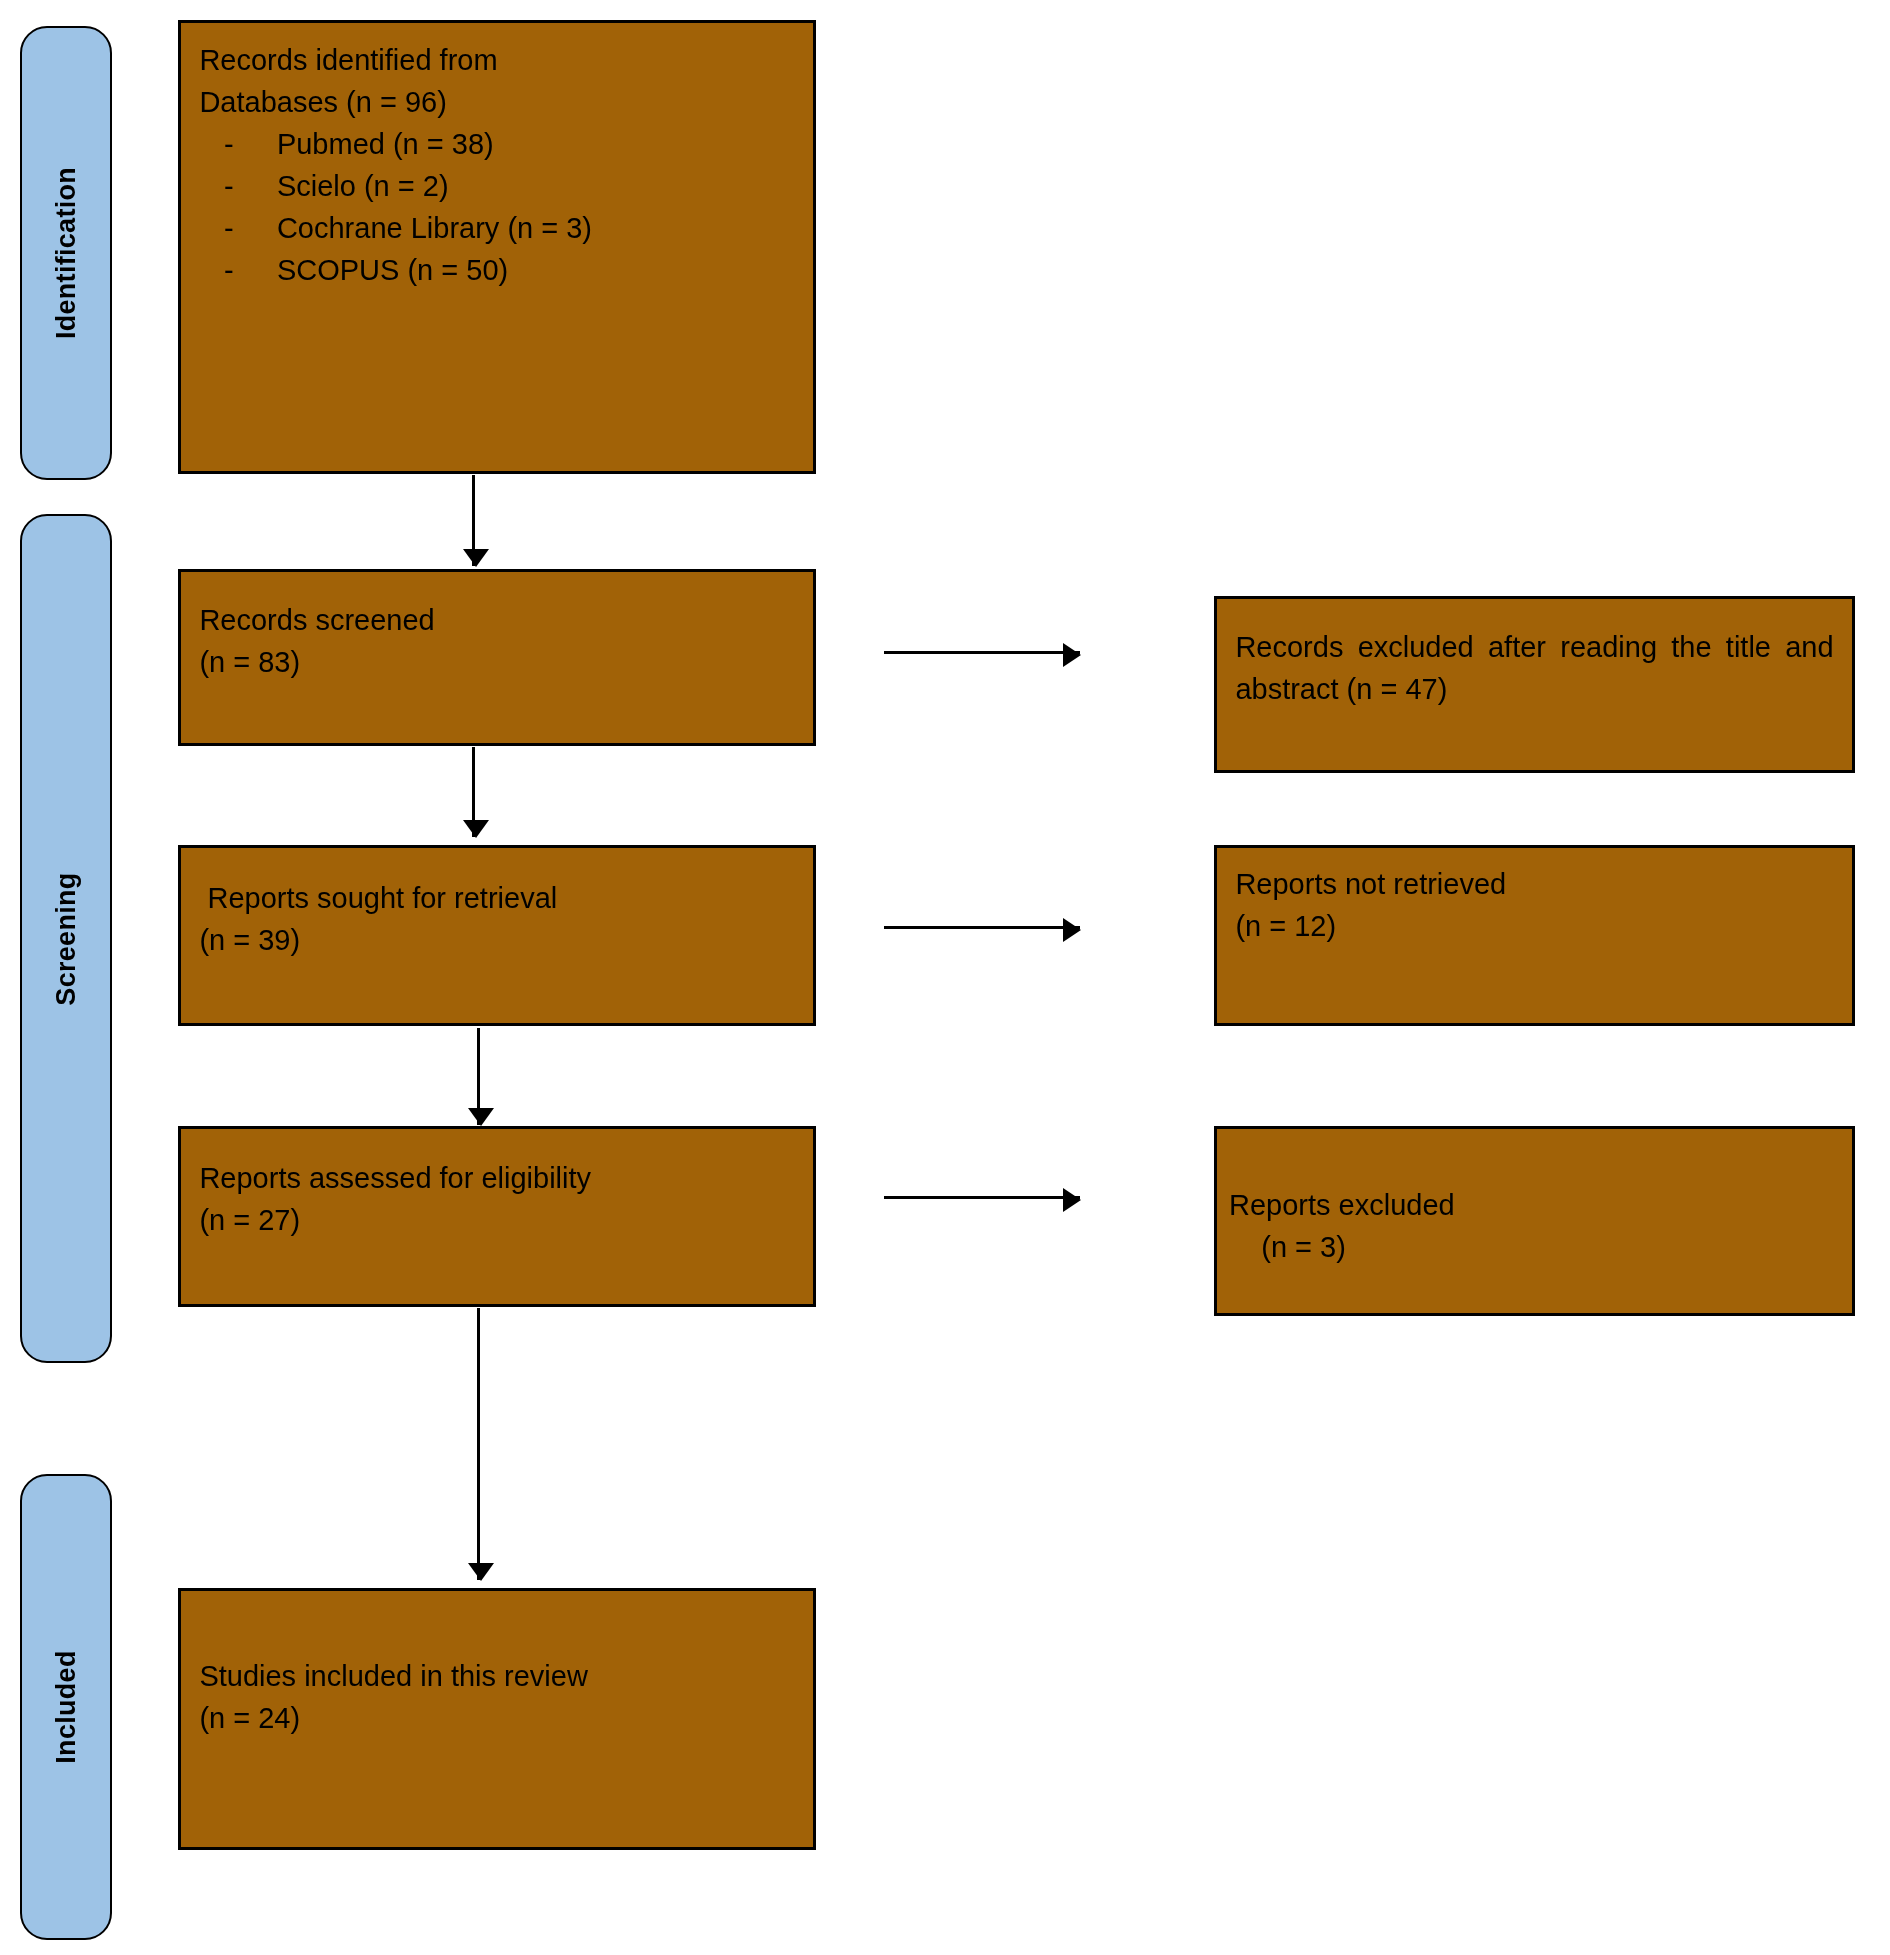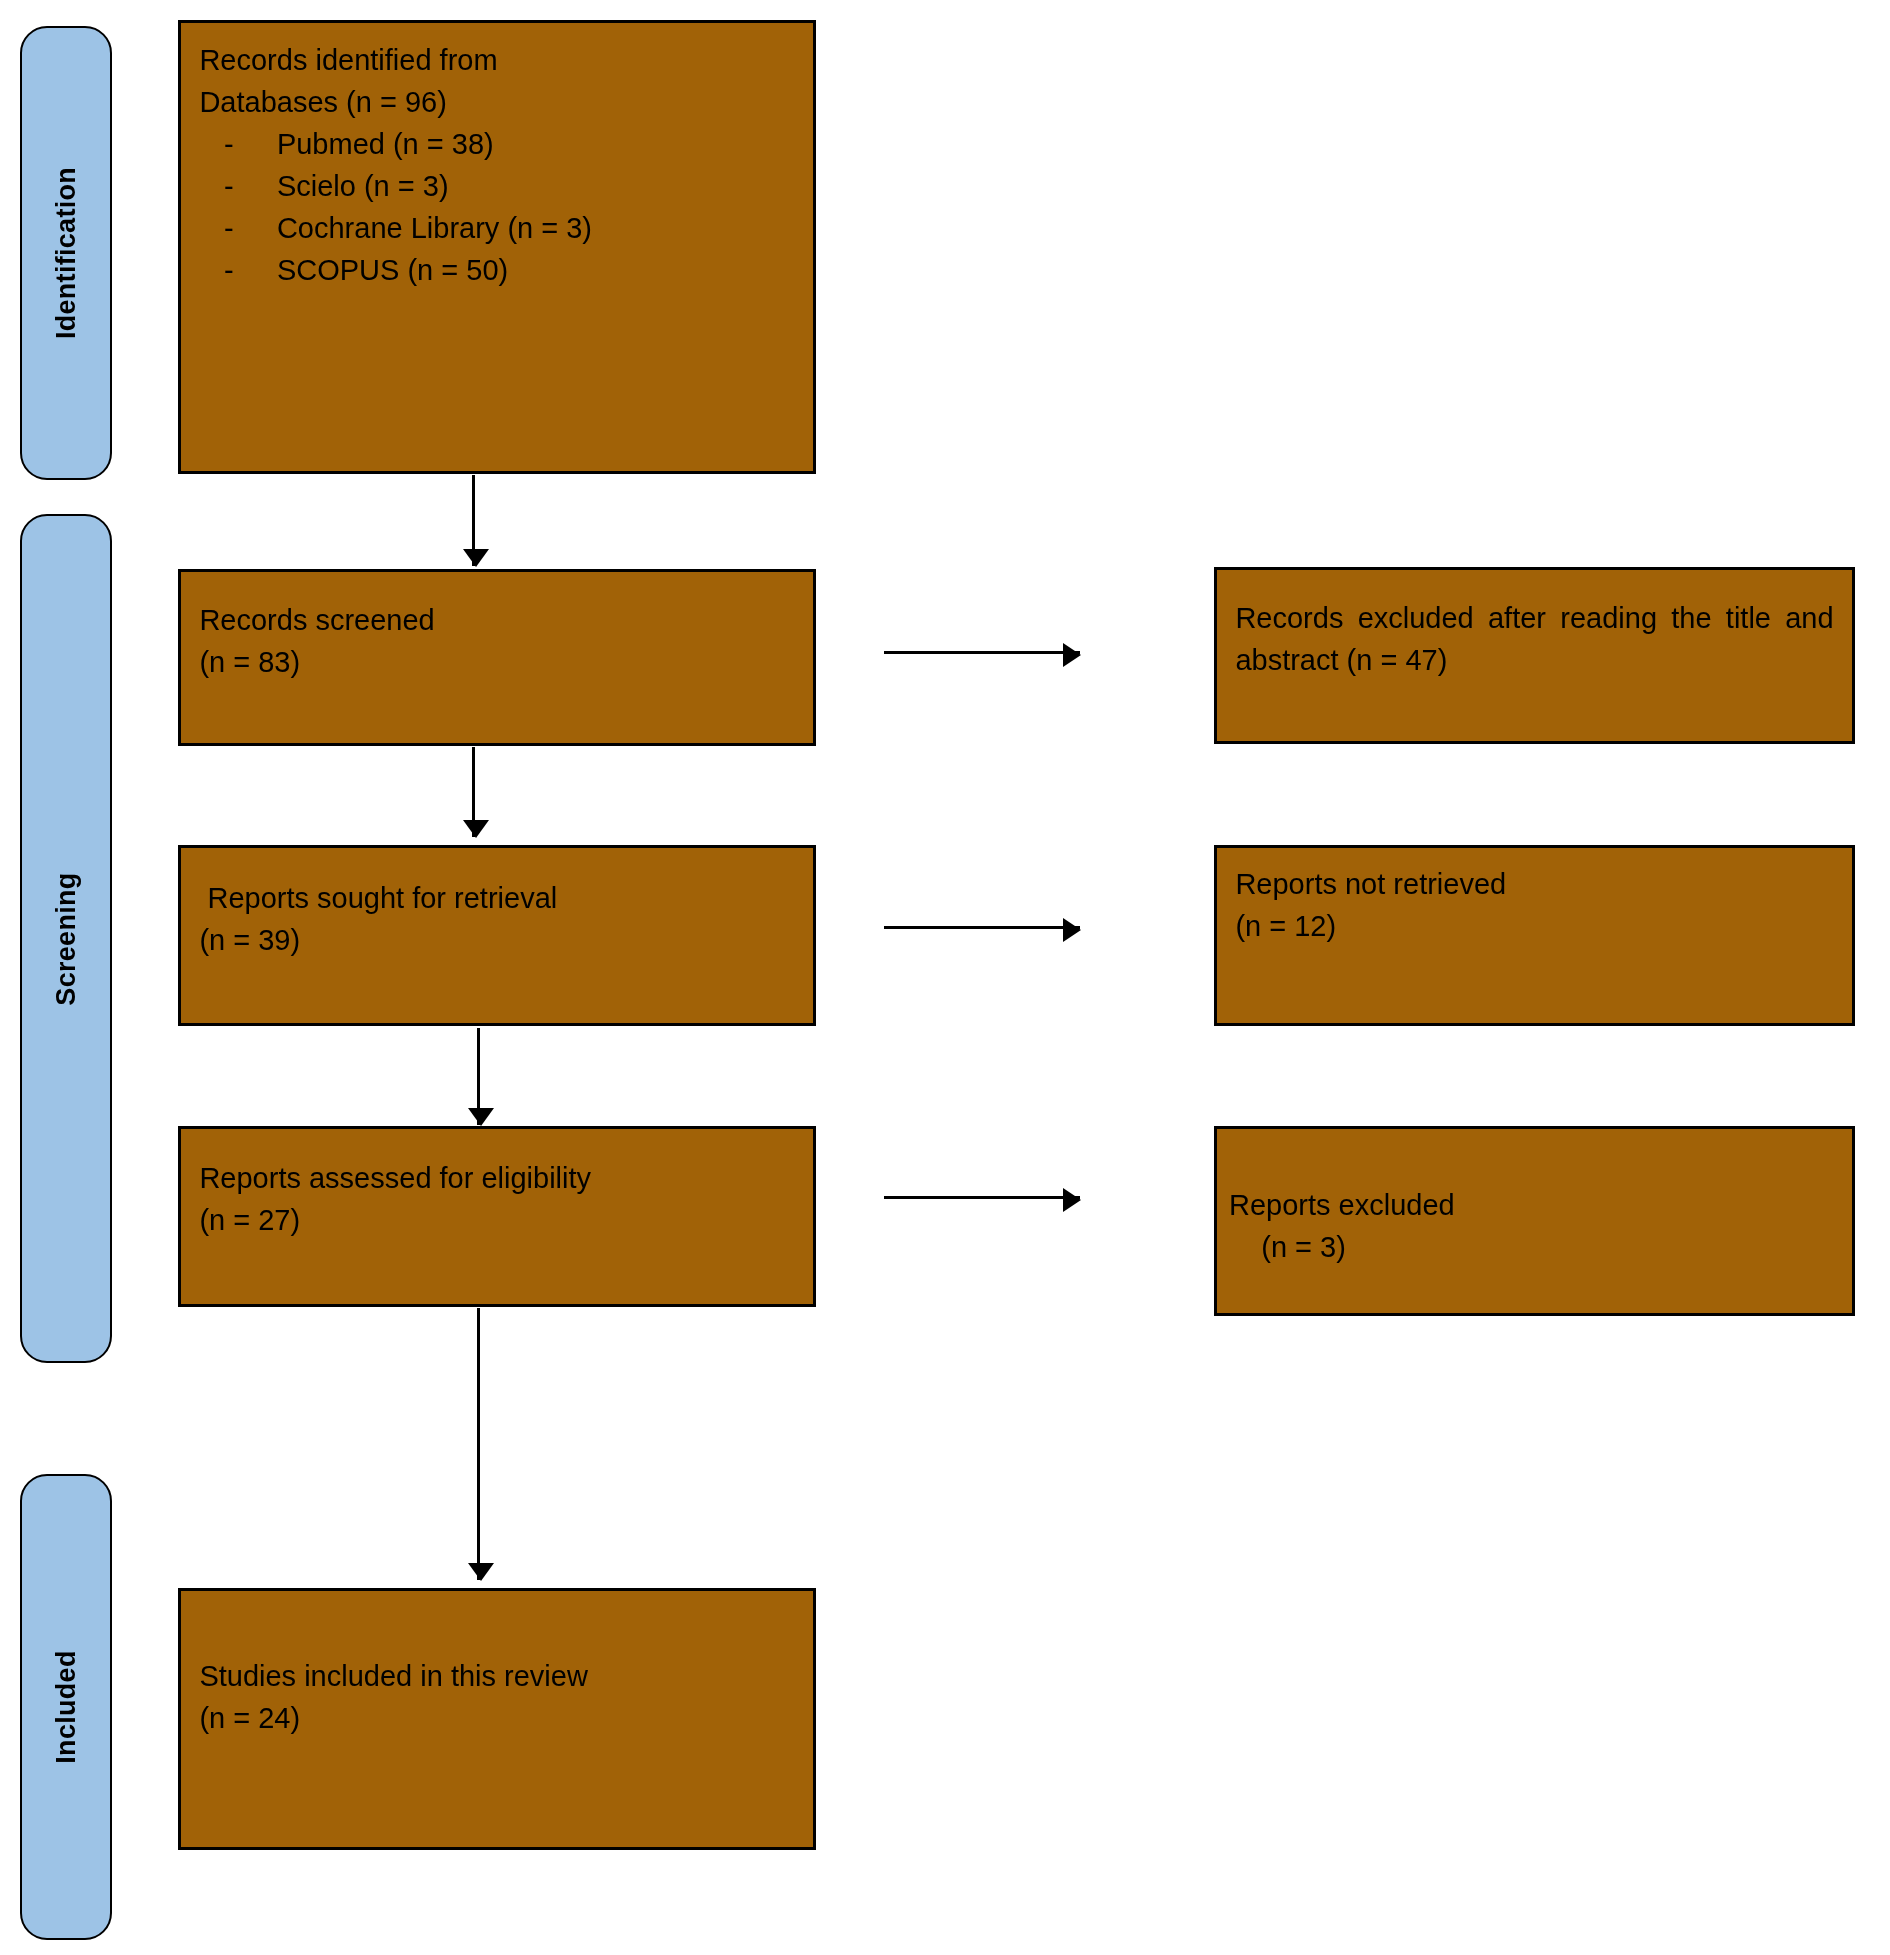--- a/index.html
+++ b/index.html
@@ -116,35 +116,35 @@
   </div>
 
   <div class="stage-bar" style="left:19.6px; top:1474px; width:92px; height:466px;">
     <span class="stage-label">Included</span>
   </div>
 
   <div class="box" style="left:178px; top:19.6px; width:638px; height:454px;">
     <span class="line">Records identified from</span>
     <span class="line">Databases (n = 96)</span>
     <span class="sub"><span class="dash">-</span><span>Pubmed (n = 38)</span></span>
-    <span class="sub"><span class="dash">-</span><span>Scielo (n = 3)</span></span>
+    <span class="sub"><span class="dash">-</span><span>Scielo (n = 2)</span></span>
     <span class="sub"><span class="dash">-</span><span>Cochrane Library (n = 3)</span></span>
     <span class="sub"><span class="dash">-</span><span>SCOPUS (n = 50)</span></span>
   </div>
 
   <div class="arrow-v" style="left:472px; top:475px; height:91px;"></div>
 
   <div class="box" style="left:178px; top:569px; width:638px; height:177px; padding-top:27px;">
     <span class="line">Records screened</span>
     <span class="line">(n = 83)</span>
   </div>
 
   <div class="arrow-h" style="left:884px; top:651px; width:196px;"></div>
 
-  <div class="box justify" style="left:1214px; top:567px; width:641px; height:177px; padding-top:27px;">
+  <div class="box justify" style="left:1214px; top:596px; width:641px; height:177px; padding-top:27px;">
     <span class="line">Records excluded after reading the title and abstract (n = 47)</span>
   </div>
 
   <div class="arrow-v" style="left:472px; top:747px; height:90px;"></div>
 
   <div class="box" style="left:178px; top:845px; width:638px; height:181px; padding-top:29px;">
     <span class="line"> Reports sought for retrieval</span>
     <span class="line">(n = 39)</span>
   </div>
 

